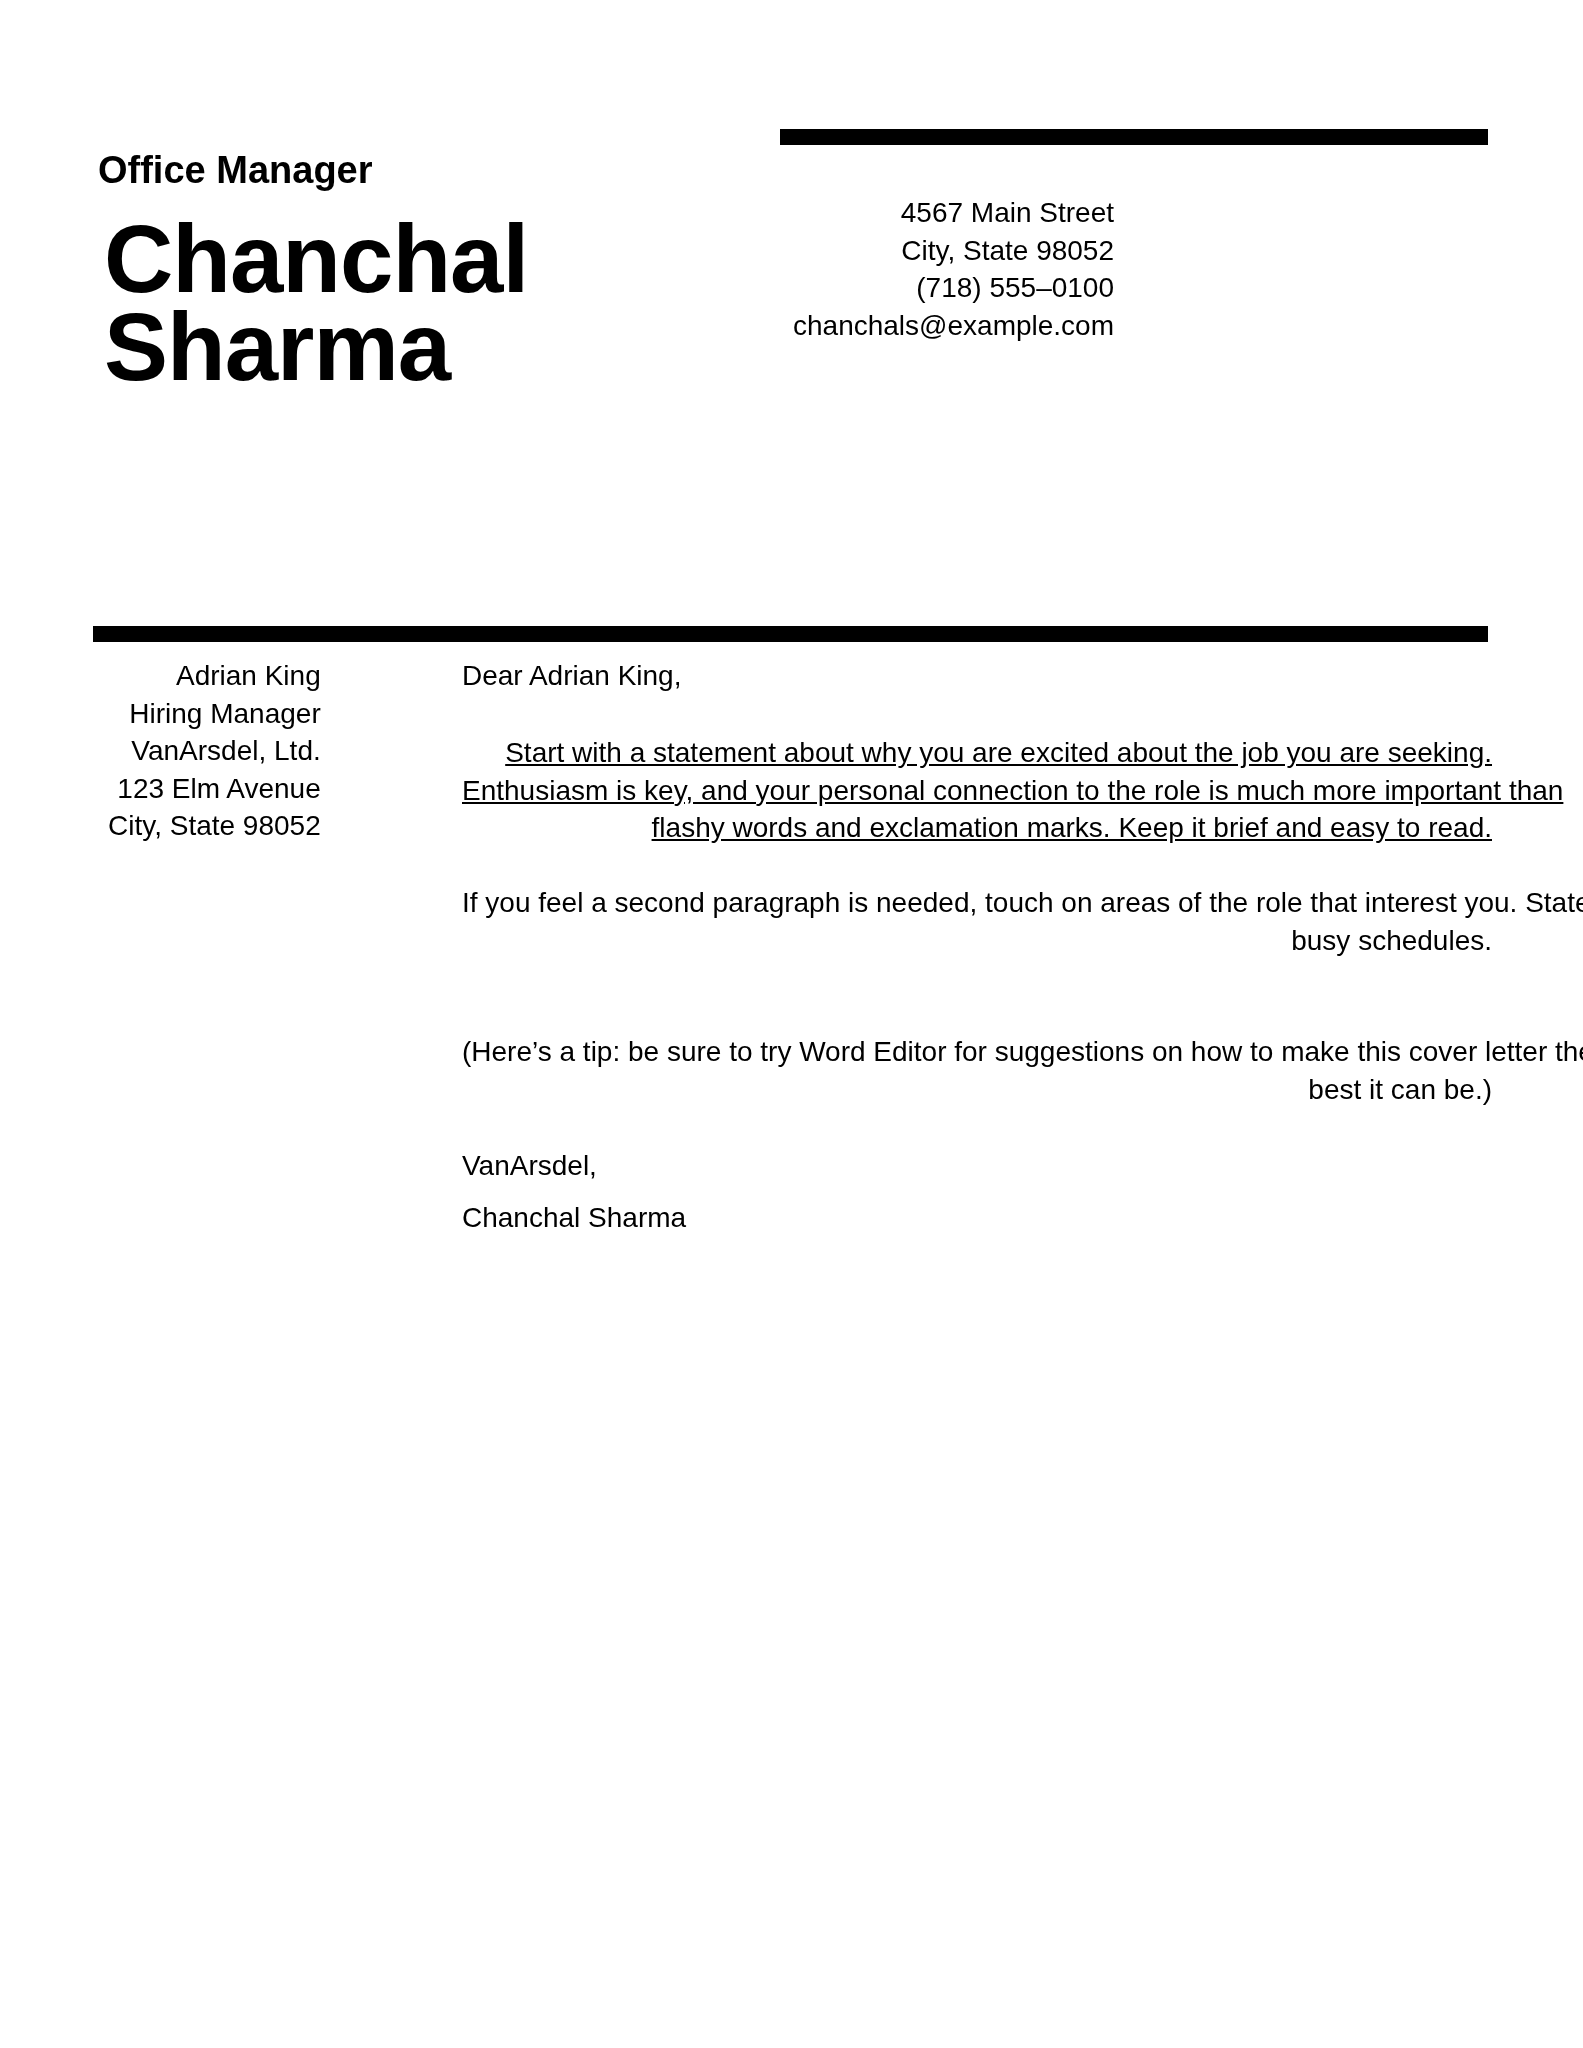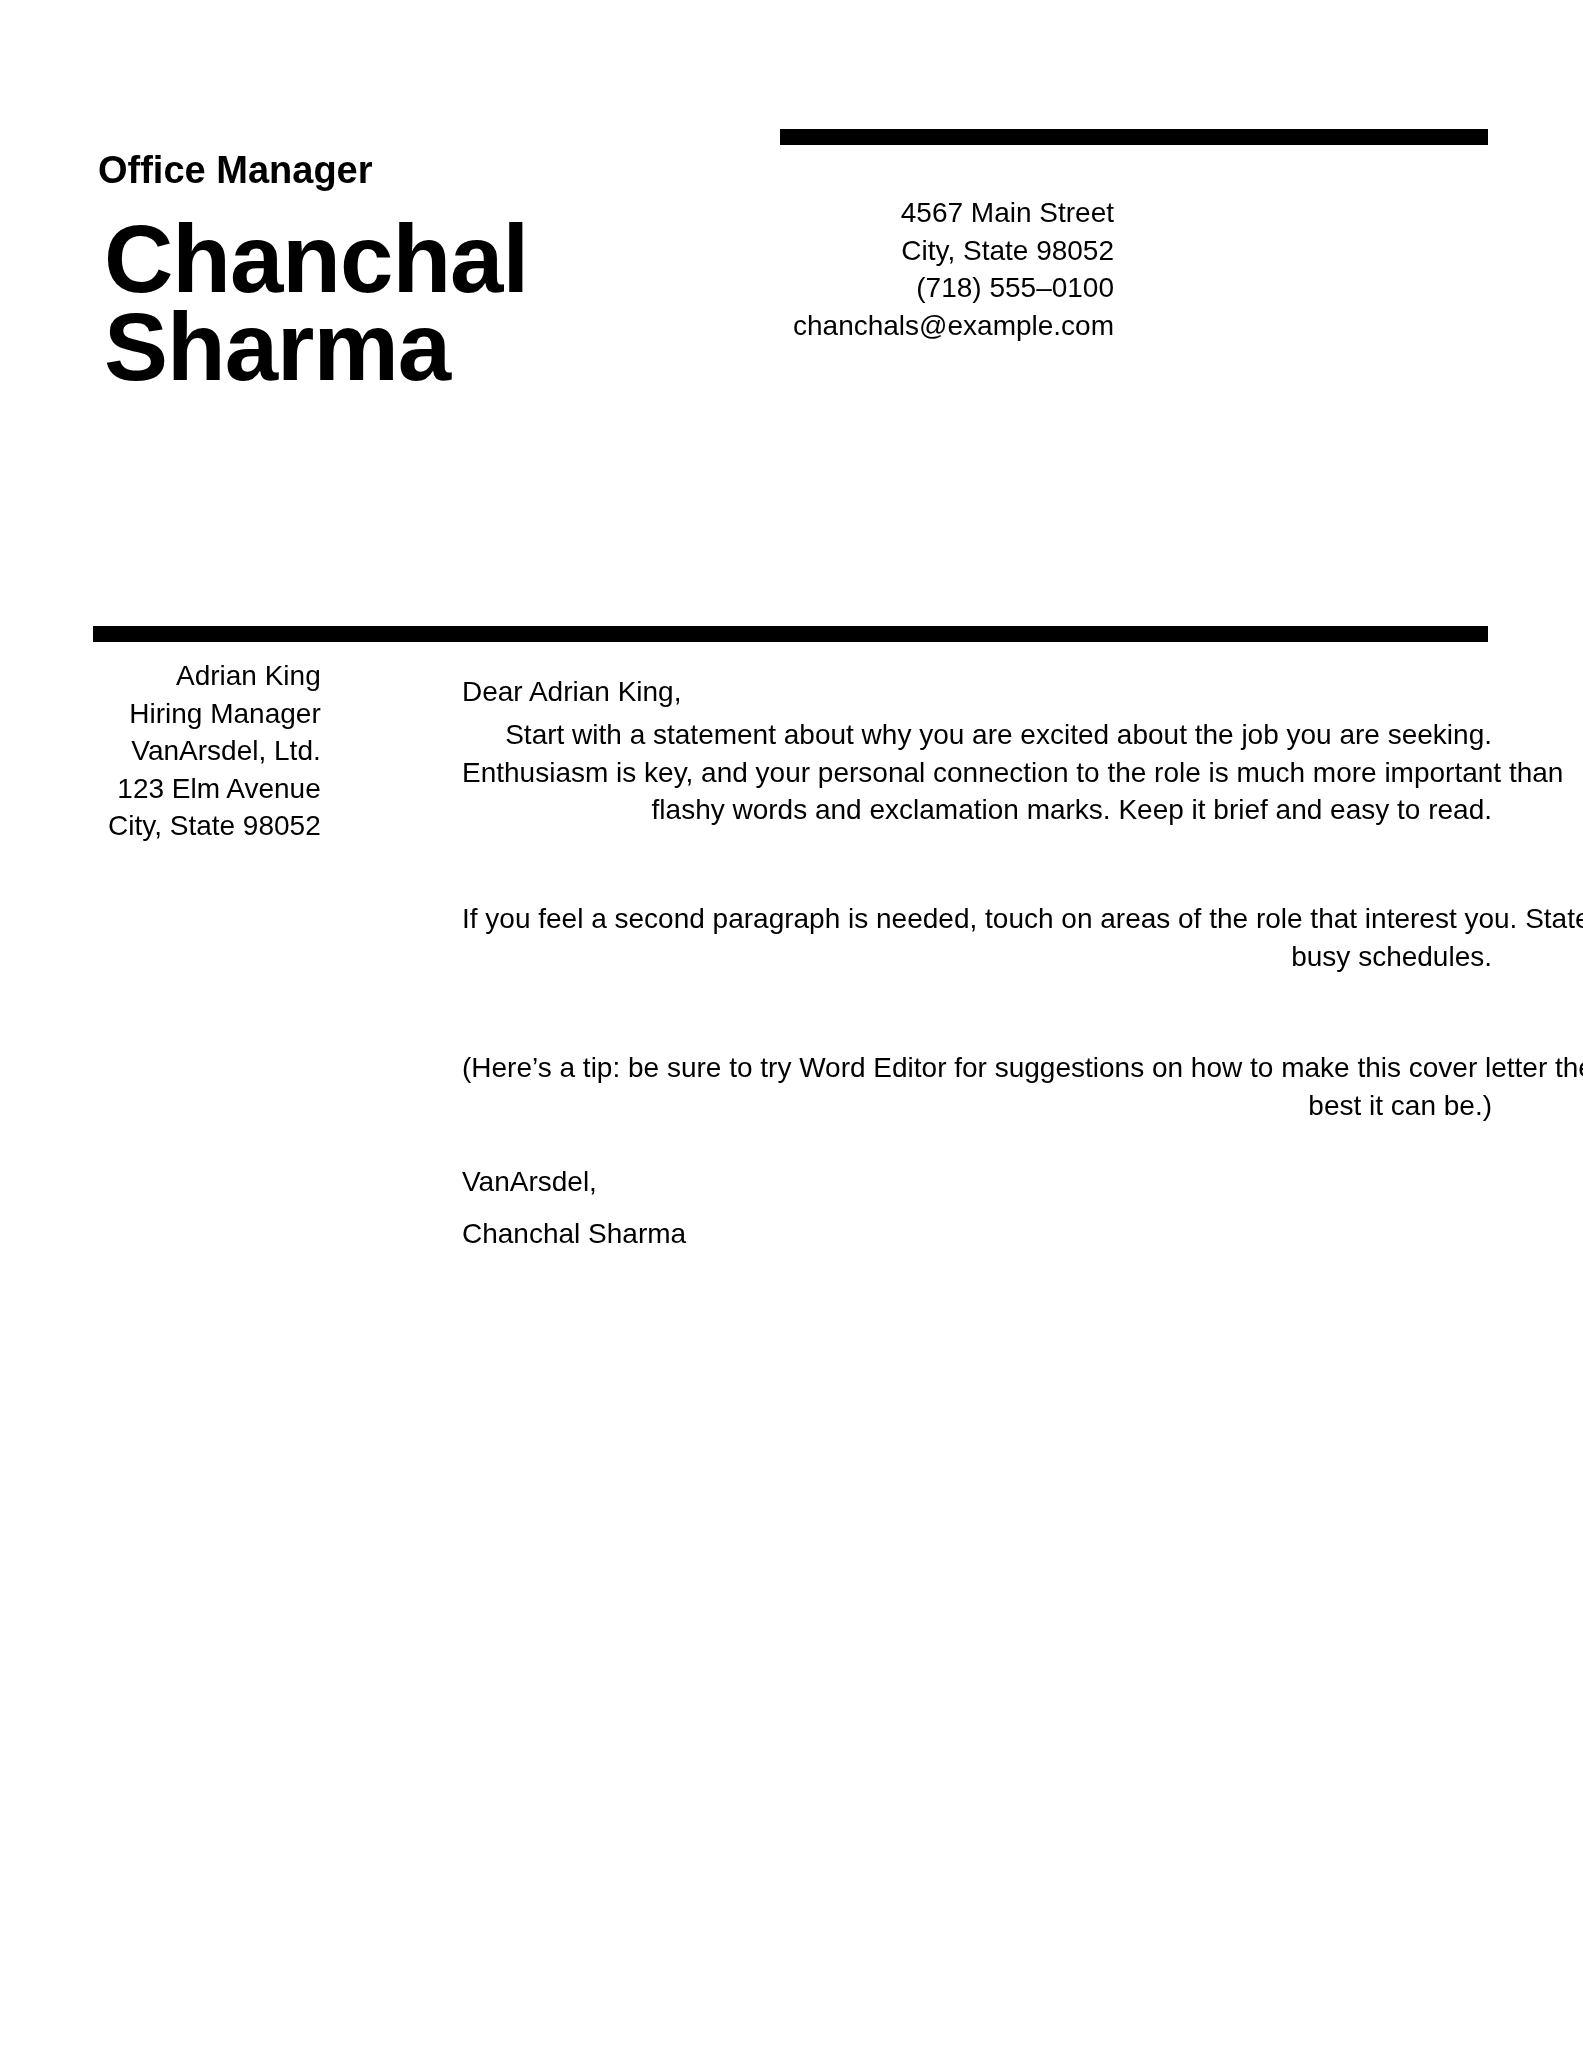--- a/index.html
+++ b/index.html
@@ -52,24 +52,23 @@
     top: 657px;
     font-size: 28px;
     line-height: 37.5px;
   }
   .letter-block {
     position: absolute;
     left: 462px;
     width: 1030px;
     font-size: 28px;
     line-height: 37.5px;
-    margin-top: 16px;
   }
   .salutation { top: 657px; }
-  .para-1 { top: 700px; }
+  .para-1 { top: 734px; text-decoration: underline; }
   .para-2 { top: 884px; }
   .para-3 { top: 1033px; }
   .closing { top: 1147px; }
   .signature { top: 1199px; }
   .line { white-space: nowrap; text-align: right; }
 </style>
 </head>
 <body>
 
 <div class="page">

